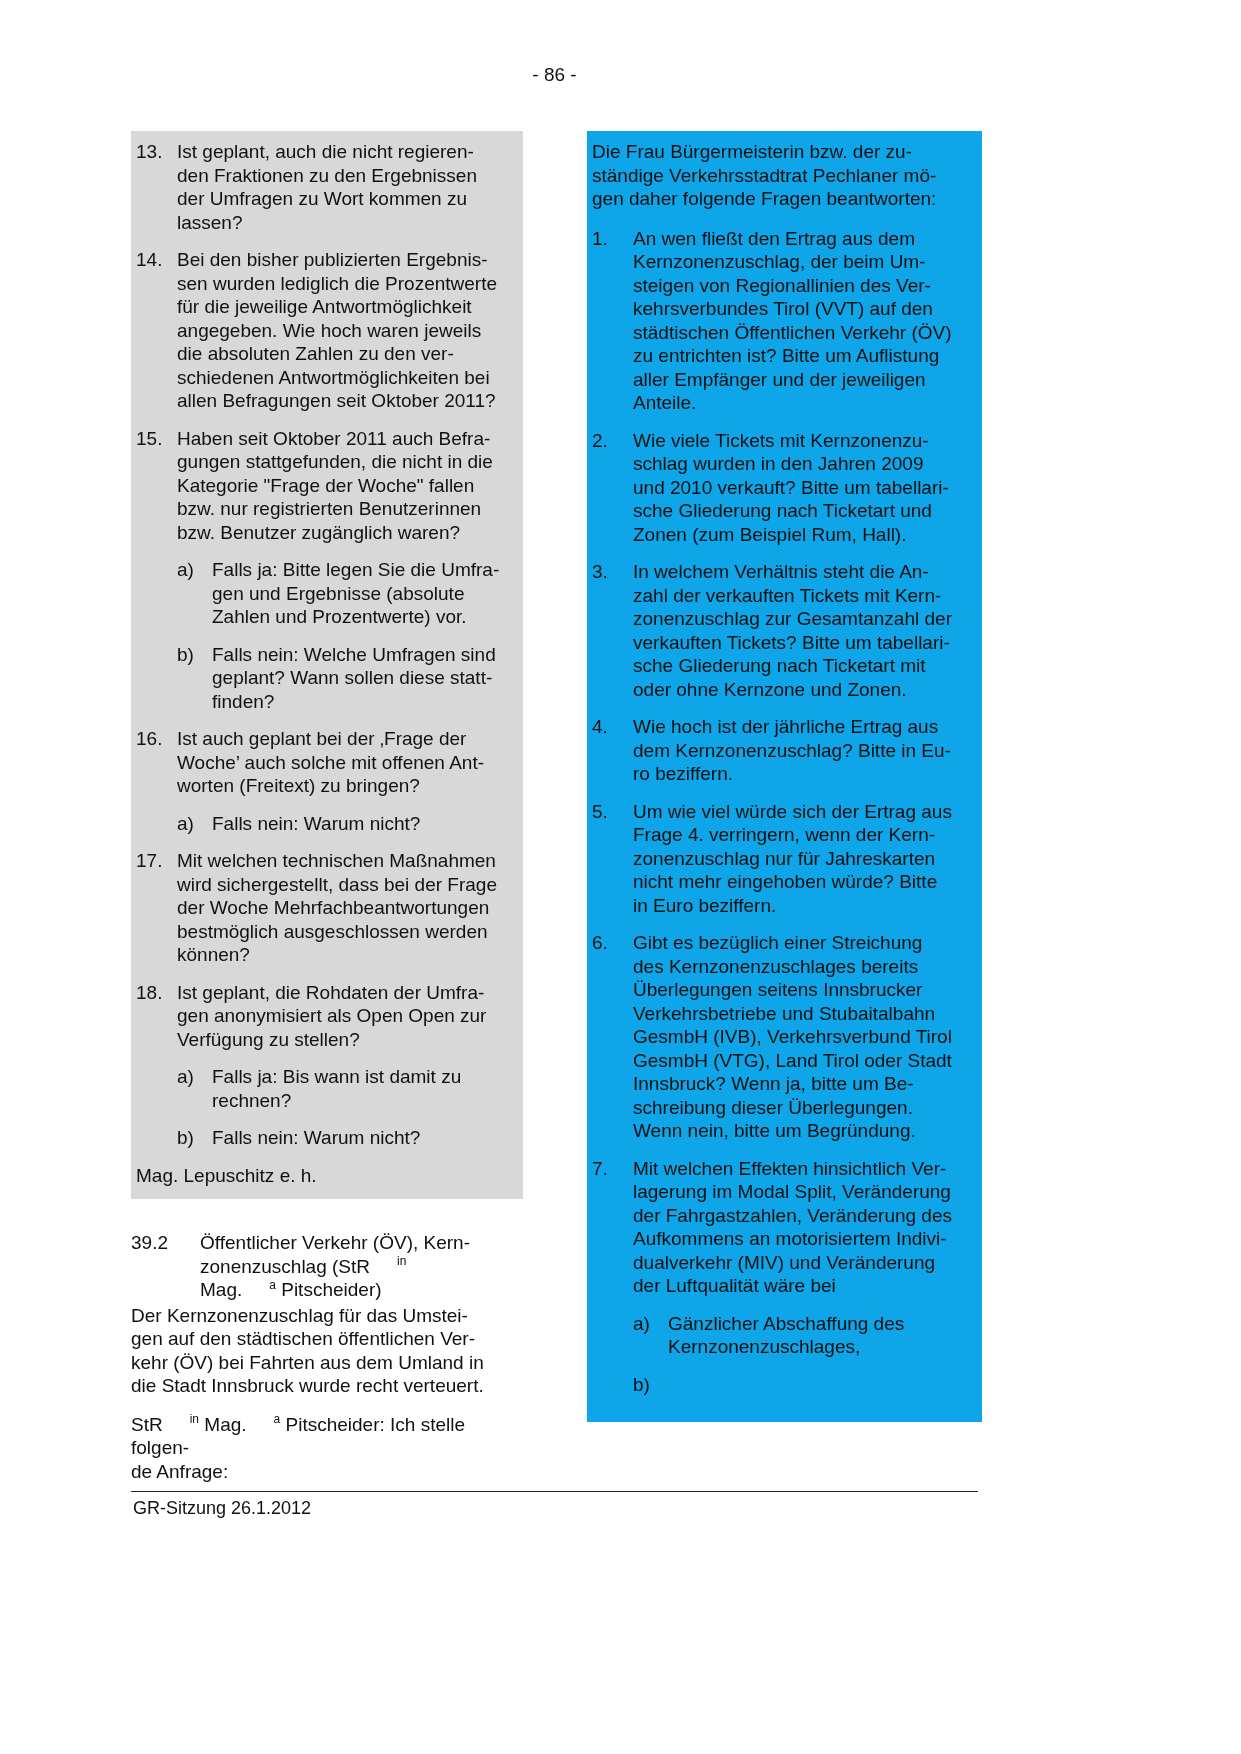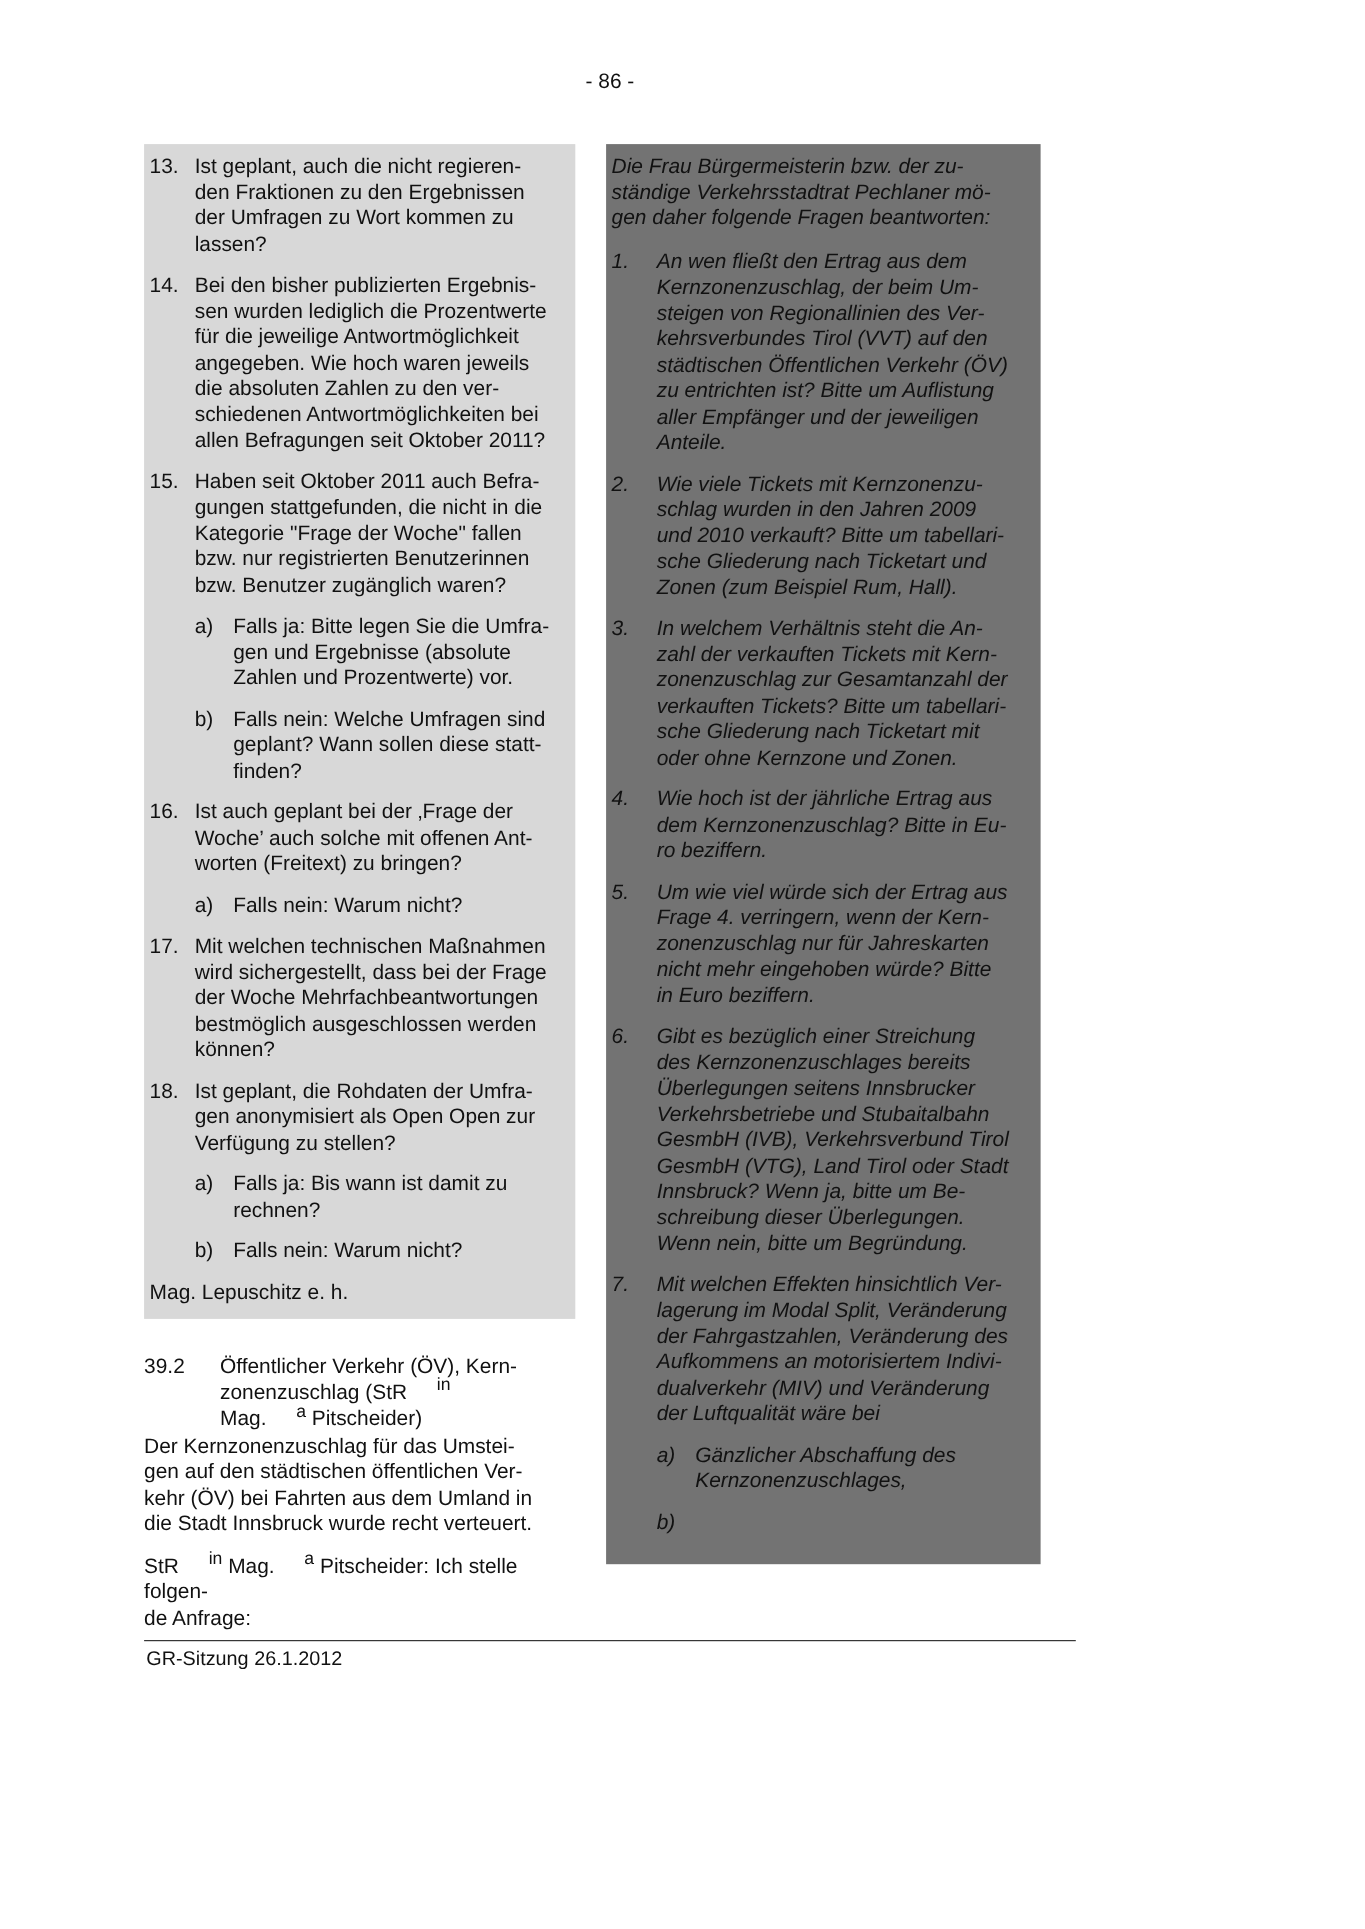--- a/index.html
+++ b/index.html
@@ -22,40 +22,40 @@
     left: 131px;
     width: 847px;
     text-align: center;
   }
   .content {
     position: absolute;
     top: 131px;
     left: 131px;
     width: 915px;
     display: flex;
-    gap: 28px;
+    gap: 64px;
     align-items: flex-start;
   }
   .col-left { width: 392px; flex: 0 0 392px; }
   .col-right { width: 395px; flex: 0 0 395px; }
   .highlight { padding: 9px 5px 12px 5px; }
   .q-item { display: flex; margin-bottom: 14px; }
   .q-item:last-child { margin-bottom: 0; }
   .q-num { flex: 0 0 41px; }
   .q-text { flex: 1; white-space: pre-line; }
   .q-sub { display: flex; margin-left: 41px; margin-bottom: 14px; }
   .q-sub-label { flex: 0 0 35px; }
   .signature { margin-top: 10px; }
   .section { margin-top: 32px; }
   .section-heading { display: flex; margin-bottom: 2px; }
   .sec-num { flex: 0 0 69px; }
   .sec-title { flex: 1; white-space: pre-line; }
   .para { white-space: pre-line; margin-bottom: 15px; }
   .intro { white-space: pre-line; margin-bottom: 16px; }
-  sup { font-size: 16px; line-height: 0; vertical-align: super; padding-left: 27px; }
+  sup { font-size: 12px; line-height: 0; vertical-align: super; padding-left: 27px; }
   .footer {
     position: absolute;
     top: 1491px;
     left: 131px;
     width: 847px;
   }
   .footer-rule { border-top: 1px solid #222222; width: 100%; }
   .footer-text { padding: 5px 0 0 2px; font-size: 18px; }
 </style>
 </head>
@@ -154,21 +154,21 @@
         <p class="para">Der Kernzonenzuschlag für das Umstei-
 gen auf den städtischen öffentlichen Ver-
 kehr (ÖV) bei Fahrten aus dem Umland in
 die Stadt Innsbruck wurde recht verteuert.</p>
         <p class="para"><span>StR</span><sup>in</sup><span> Mag.</span><sup>a</sup><span> Pitscheider: Ich stelle folgen-
 de Anfrage:</span></p>
       </div>
     </div>
 
     <div class="col-right">
-      <div class="highlight" style="background: #737373; font-style: italic;">
+      <div class="highlight" style="background: #0ea5e9;">
         <p class="intro">Die Frau Bürgermeisterin bzw. der zu-
 ständige Verkehrsstadtrat Pechlaner mö-
 gen daher folgende Fragen beantworten:</p>
         <div id="right-questions-list">
             <div class="q-item">
               <span class="q-num">1.</span>
               <span class="q-text">An wen fließt den Ertrag aus dem
 Kernzonenzuschlag, der beim Um-
 steigen von Regionallinien des Ver-
 kehrsverbundes Tirol (VVT) auf den

